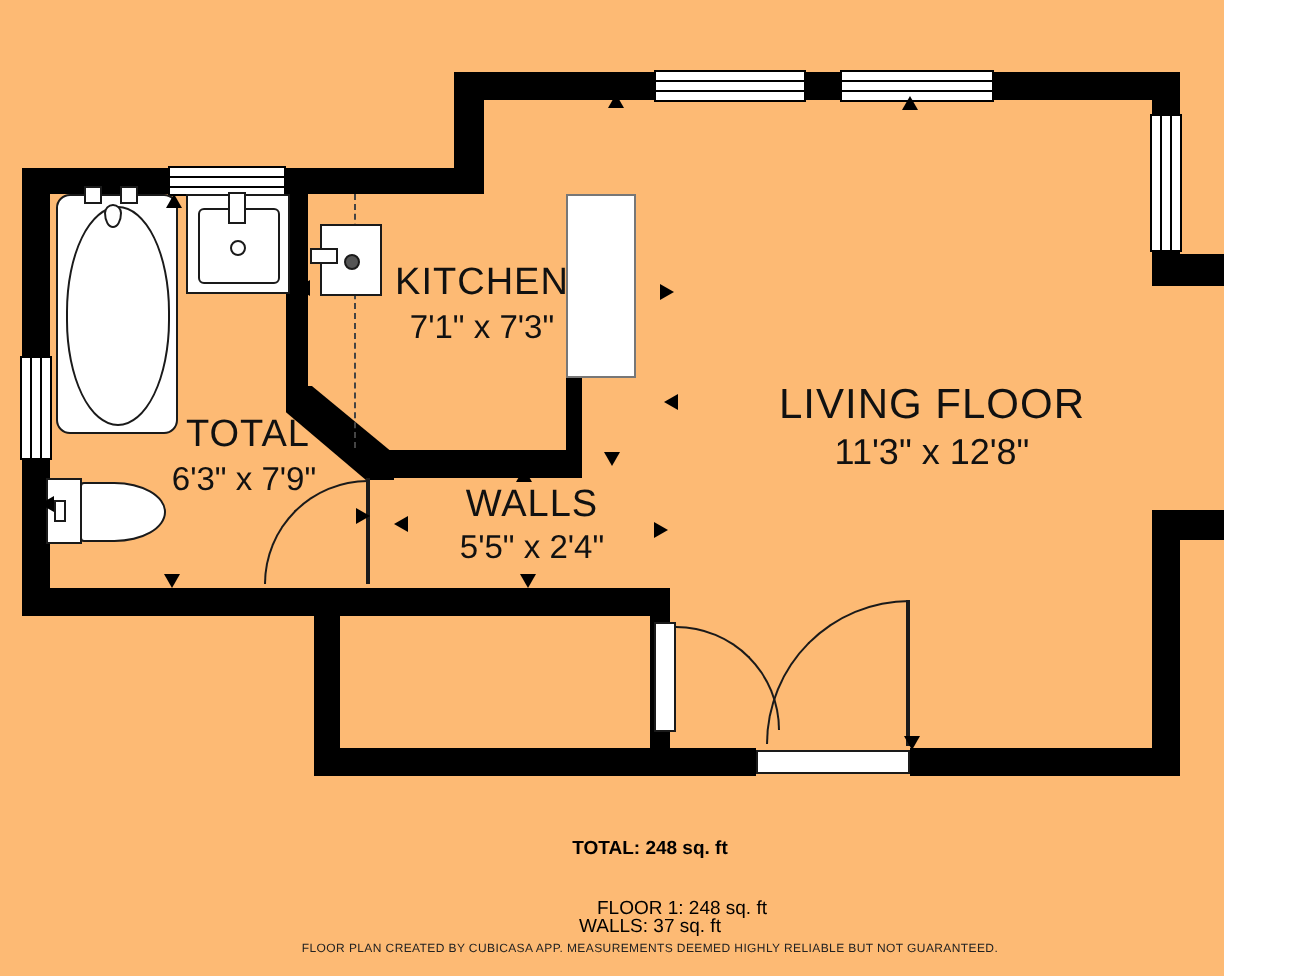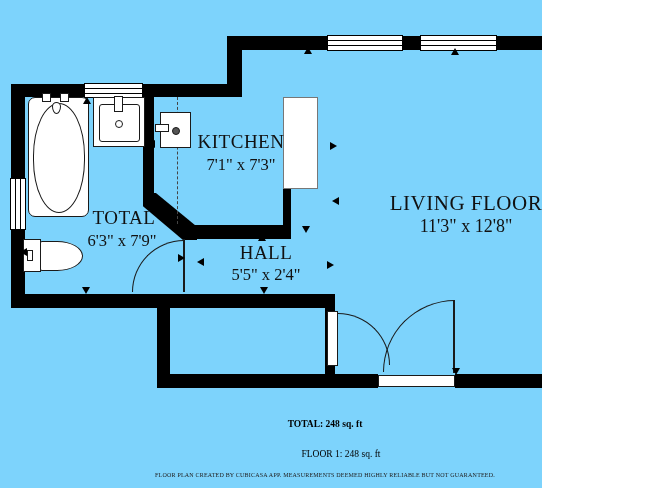--- a/index.html
+++ b/index.html
@@ -1,17 +1,17 @@
 <!DOCTYPE html>
 <html><head>
 <meta charset="utf-8">
 <style>
   html,body{margin:0;padding:0;background:#fff;}
-  #plan{position:relative;width:542px;height:488px;background:#7dd3fc;overflow:hidden;
-        font-family:Liberation Serif, serif;color:#111;}
+  #plan{position:relative;width:612px;height:488px;background:#fdba74;overflow:hidden;
+        font-family:Liberation Sans, sans-serif;color:#111;}
   .wall{position:absolute;background:#000;}
   .win{position:absolute;background:#fff;border:1.5px solid #000;box-sizing:border-box;}
   .glassH{position:absolute;left:-1px;right:-1px;top:50%;margin-top:-3px;height:6px;
           border-top:1.5px solid #000;border-bottom:1.5px solid #000;box-sizing:border-box;}
   .glassV{position:absolute;top:-1px;bottom:-1px;left:50%;margin-left:-3px;width:6px;
           border-left:1.5px solid #000;border-right:1.5px solid #000;box-sizing:border-box;}
   .fx{position:absolute;background:#fff;border:1.5px solid #1a1a1a;box-sizing:border-box;}
   .thin{border-width:1px;}
   .arcTL{position:absolute;border-top:1.6px solid #1a1a1a;border-left:1.6px solid #1a1a1a;
          border-radius:100% 0 0 0;box-sizing:border-box;background:transparent;}
@@ -132,20 +132,21 @@
 
   <div class="roomName" style="left:241px;top:131px;">KITCHEN</div>
   <div class="roomDim" style="left:241px;top:155px;">7'1" x 7'3"</div>
 
   <div class="roomName lrName" style="left:466px;top:191px;">LIVING FLOOR</div>
   <div class="roomDim lrDim" style="left:466px;top:216px;">11'3" x 12'8"</div>
 
   <div class="roomName" style="left:124px;top:207px;">TOTAL</div>
   <div class="roomDim" style="left:122px;top:231px;">6'3" x 7'9"</div>
 
-  <div class="roomName" style="left:266px;top:242px;">HALL</div>
+  <div class="roomName" style="left:266px;top:242px;">WALLS</div>
   <div class="roomDim" style="left:266px;top:265px;">5'5" x 2'4"</div>
 
   <div class="footer ftBold" style="top:419px;">TOTAL: 248 sq. ft</div>
   <div class="footer ftReg" style="top:449px;padding-left:16px;">FLOOR 1: 248 sq. ft</div>
+  <div class="footer ftReg" style="top:458px;">WALLS: 37 sq. ft</div>
   <div class="footer ftTiny" style="top:472px;">FLOOR PLAN CREATED BY CUBICASA APP. MEASUREMENTS DEEMED HIGHLY RELIABLE BUT NOT GUARANTEED.</div>
 
 </div>
 
 </body></html>

